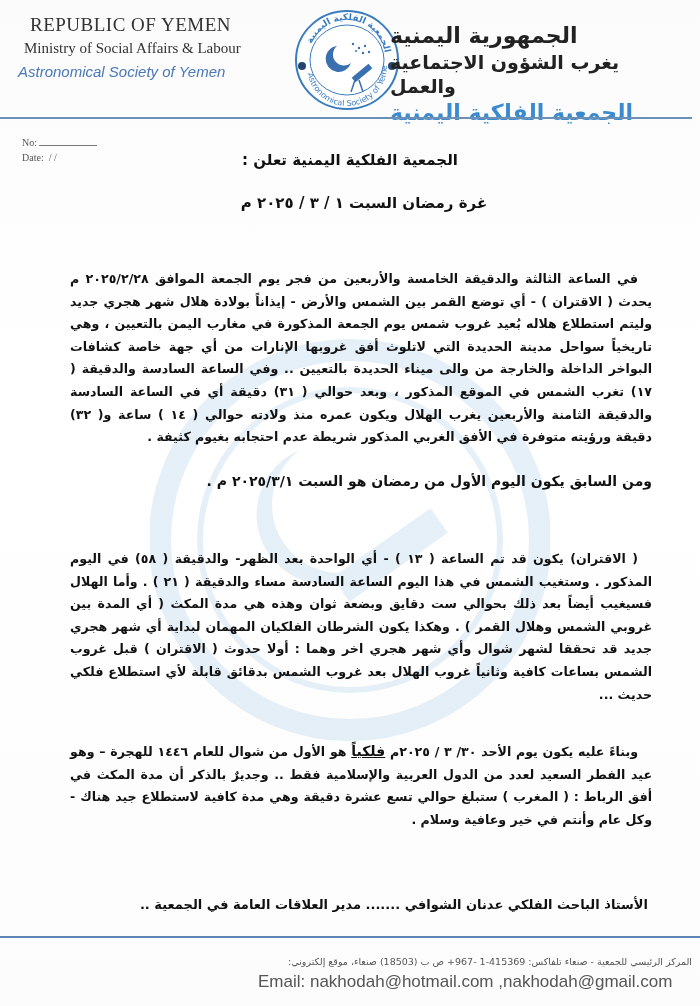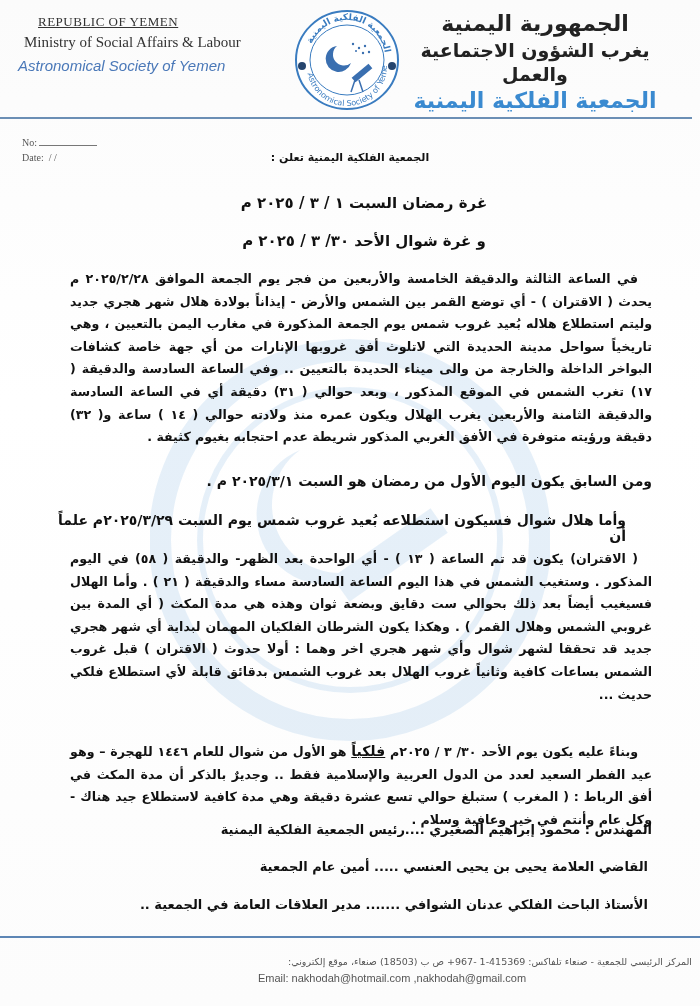--- a/index.html
+++ b/index.html
@@ -7,50 +7,50 @@
     width: 700px; height: 1006px; overflow: hidden;
     background: #fdfdfd;
     font-family: "DejaVu Sans", sans-serif;
     color: #111;
     position: relative;
   }
   .page { position: absolute; inset: 0; background: linear-gradient(180deg,#fbfbfb 0%, #ffffff 40%, #fcfcfc 100%); }
 
   
   .hdr-en { position: absolute; left: 18px; top: 14px; width: 260px; }
-  .hdr-en .l1 { font-family: "Liberation Serif", serif; font-size: 13px; color: #333; letter-spacing: 0.5px; margin-left: 20px; text-decoration: underline; }
+  .hdr-en .l1 { font-family: "Liberation Serif", serif; font-size: 19px; color: #333; letter-spacing: 0.5px; margin-left: 12px; }
   .hdr-en .l2 { font-family: "Liberation Serif", serif; font-size: 15px; color: #333; margin-top: 4px; margin-left: 6px; }
   .hdr-en .l3 { font-family: "Liberation Sans", sans-serif; font-style: italic; font-size: 15px; color: #4a78b8; margin-top: 6px; }
 
-  .hdr-ar { position: absolute; right: 20px; top: 10px; width: 290px; text-align: center; direction: rtl; }
+  .hdr-ar { position: absolute; right: 20px; top: 22px; width: 290px; text-align: left; direction: rtl; }
   .hdr-ar .a1 { font-size: 22px; font-weight: bold; color: #222; line-height: 28px; }
   .hdr-ar .a2 { font-size: 19px; font-weight: bold; color: #222; line-height: 24px; }
   .hdr-ar .a3 { font-size: 22px; font-weight: bold; color: #3a8ad0; line-height: 30px; }
 
   .logo { position: absolute; left: 293px; top: 8px; width: 108px; height: 104px; }
 
   .hdr-rule { position: absolute; left: 0; right: 8px; top: 117px; height: 2px; background: #6b8fb5; }
 
   .meta-en { position: absolute; left: 22px; top: 135px; font-family: "Liberation Serif", serif; font-size: 10px; color: #555; line-height: 15px; }
   .meta-en .line { display: inline-block; width: 58px; border-bottom: 1px solid #777; margin-left: 2px; }
   .meta-ar { position: absolute; right: 14px; top: 133px; direction: rtl; font-size: 10px; color: #666; line-height: 16px; }
 
   
-  .title { position: absolute; left: 0; right: 0; top: 151px; text-align: center; direction: rtl; font-size: 11px; font-weight: bold; }
+  .title { position: absolute; left: 0; right: 0; top: 151px; text-align: center; direction: rtl; font-size: 15px; font-weight: bold; }
   .sub { position: absolute; left: 0; right: 0; text-align: center; direction: rtl; font-size: 15px; font-weight: bold; padding-left: 28px; }
   .para { position: absolute; left: 50px; right: 48px; direction: rtl; text-align: justify; font-size: 12.6px; font-weight: bold; line-height: 22.6px; margin-left: 20px; }
   .para.indent { text-indent: 14px; }
   .line-single { position: absolute; left: 50px; right: 48px; direction: rtl; font-size: 14px; font-weight: bold; }
   .u { text-decoration: underline; font-size: 14px; }
 
   .sig { position: absolute; right: 72px; direction: rtl; font-size: 13px; font-weight: bold; }
 
   .foot-rule { position: absolute; left: 0; right: 0; top: 936px; height: 2px; background: #5d86b5; }
   .foot-ar { position: absolute; right: 8px; top: 956px; direction: rtl; font-size: 9.5px; color: #555; text-align: right; }
-  .foot-en { position: absolute; left: 258px; top: 972px; font-family: "Liberation Sans", sans-serif; font-size: 11px; color: #555; }
+  .foot-en { position: absolute; left: 258px; top: 972px; font-family: "Liberation Sans", sans-serif; font-size: 17px; color: #555; }
 
   .watermark { position: absolute; left: 150px; top: 330px; width: 400px; height: 420px; opacity: 0.12; }
 </style>
 </head>
 <body>
 
 <div class="page">
 
   <svg class="watermark" viewBox="0 0 400 420">
     <circle cx="200" cy="210" r="190" fill="none" stroke="#3a8ad0" stroke-width="22"></circle>
@@ -95,32 +95,28 @@
 
   <div class="hdr-rule"></div>
 
   <div class="meta-en">
     <div><span>No:</span><span class="line"></span></div>
     <div><span>Date:</span>&nbsp;&nbsp;<span>/  /</span></div>
   </div>
 
   <div class="title">الجمعية الفلكية اليمنية تعلن :</div>
   <div class="sub" style="top:194px;">غرة رمضان السبت  ١ / ٣ / ٢٠٢٥ م</div>
-  <div class="sub" style="top:232px;">و غرة شوال الأحد  ٣٠/ ٣ / ٢٠٢٥ م</div>
 
   <div class="para indent" style="top:268px;">في الساعة الثالثة والدقيقة الخامسة والأربعين من فجر يوم الجمعة الموافق ٢٠٢٥/٢/٢٨ م يحدث ( الاقتران ) - أي توضع القمر بين الشمس والأرض - إيذاناً بولادة هلال شهر هجري جديد وليتم استطلاع هلاله بُعيد غروب شمس يوم الجمعة المذكورة في مغارب اليمن بالتعيين ، وهي تاريخياً سواحل مدينة الحديدة التي لاتلوث أفق غروبها الإنارات من أي جهة خاصة كشافات البواخر الداخلة والخارجة من والى ميناء الحديدة بالتعيين .. وفي الساعة السادسة والدقيقة ( ١٧) تغرب الشمس في الموقع المذكور ، وبعد حوالي ( ٣١) دقيقة أي في الساعة السادسة والدقيقة الثامنة والأربعين يغرب الهلال ويكون عمره منذ ولادته حوالي ( ١٤ ) ساعة و( ٣٢) دقيقة ورؤيته متوفرة في الأفق الغربي المذكور شريطة عدم احتجابه بغيوم كثيفة .</div>
 
   <div class="line-single" style="top:473px;">ومن السابق يكون اليوم الأول من رمضان هو السبت ٢٠٢٥/٣/١ م .</div>
 
-  <div class="line-single" style="top:512px; right:74px;">وأما هلال شوال فسيكون استطلاعه بُعيد غروب  شمس يوم السبت ٢٠٢٥/٣/٢٩م علماً أن</div>
 
   <div class="para indent" style="top:548px;">( الاقتران) يكون قد تم الساعة ( ١٣ ) - أي الواحدة بعد الظهر-  والدقيقة ( ٥٨) في اليوم المذكور . وستغيب الشمس في هذا اليوم الساعة السادسة مساء والدقيقة ( ٢١ ) . وأما الهلال فسيغيب أيضاً بعد ذلك بحوالي ست دقايق وبضعة ثوان وهذه هي مدة المكث ( أي المدة بين غروبي الشمس وهلال القمر ) . وهكذا يكون الشرطان الفلكيان المهمان لبداية أي شهر هجري جديد قد تحققا لشهر شوال وأي شهر هجري اخر وهما : أولا حدوث ( الاقتران ) قبل غروب الشمس بساعات كافية وثانياً غروب الهلال بعد غروب الشمس بدقائق قابلة لأي استطلاع فلكي حديث ...</div>
 
   <div class="para indent" style="top:740px;"><span>وبناءً عليه يكون يوم الأحد ٣٠/ ٣ / ٢٠٢٥م </span><span class="u">فلكياً</span><span> هو الأول من شوال للعام ١٤٤٦ للهجرة – وهو عيد الفطر السعيد لعدد من الدول العربية والإسلامية فقط .. وجديرٌ بالذكر أن مدة المكث في أفق الرباط : ( المغرب ) ستبلغ حوالي تسع عشرة دقيقة وهي مدة كافية لاستطلاع جيد هناك  - وكل عام وأنتم في خير وعافية وسلام .</span></div>
 
-  <div class="sig" style="top:822px; right:48px;">المهندس : محمود إبراهيم الصغيري  ....رئيس الجمعية الفلكية اليمنية</div>
-  <div class="sig" style="top:859px; right:52px;">القاضي العلامة يحيى بن يحيى العنسي ..... أمين عام الجمعية</div>
   <div class="sig" style="top:897px; right:52px;">الأستاذ الباحث الفلكي عدنان الشوافي ....... مدير العلاقات العامة في الجمعية ..</div>
 
   <div class="foot-rule"></div>
   <div class="foot-ar">المركز الرئيسي للجمعية - صنعاء  تلفاكس: 415369-1 -967+  ص ب (18503) صنعاء، موقع إلكتروني:</div>
   <div class="foot-en">Email: nakhodah@hotmail.com ,nakhodah@gmail.com</div>
 </div>
 
 </body></html>

